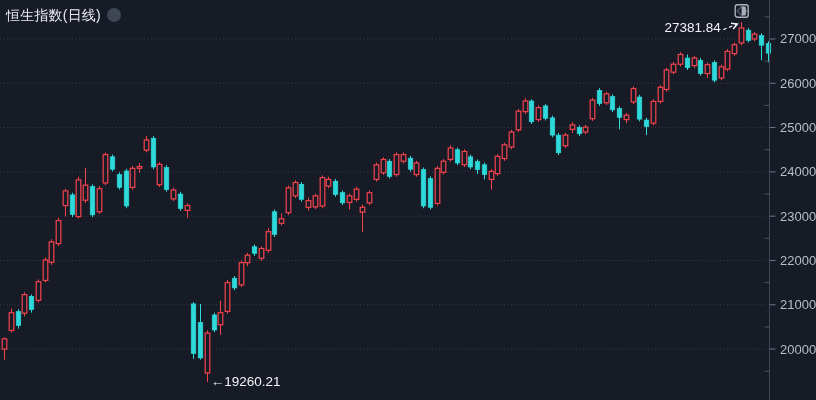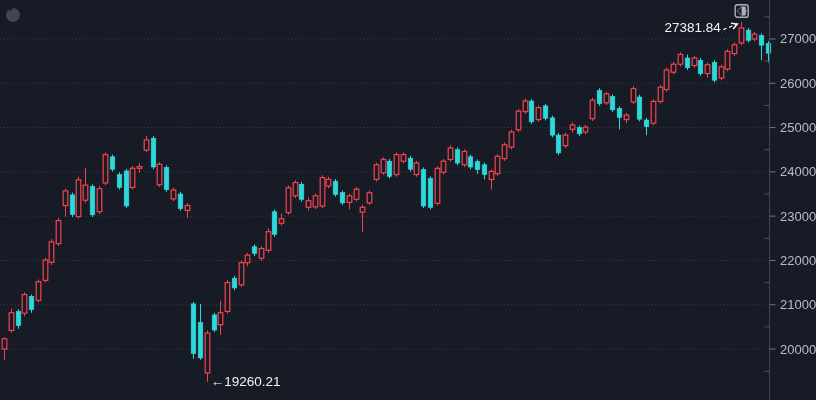--- a/index.html
+++ b/index.html
@@ -298,20 +298,21 @@
       <defs>
         <marker id="arrhead" orient="auto" markerWidth="9" markerHeight="9" refX="5.2" refY="3">
           <path d="M0.5,0.5 L5.2,3 L0.5,5.5" fill="none" stroke="#f2f4f8" stroke-width="1.2"></path>
         </marker>
       </defs>
       <line x1="723.34" y1="29.566888150609074" x2="737.34" y2="24.066888150609074" stroke="#f2f4f8" stroke-width="1.2" stroke-dasharray="3.5 2.6" marker-end="url(#arrhead)"></line>
       <text x="210.79999999999998" y="386.32901439645633" fill="#f2f4f8" font-size="13.5px">←19260.21</text>
     </svg>
 
   <div class="header">
+    <span class="title">恒生指数(日线)</span>
     <span class="badge">
       <svg width="8" height="5" viewBox="0 0 8 5">
         <path d="M1 1 L4 4 L7 1" fill="none" stroke="#161a24" stroke-width="1.6" stroke-linecap="round" stroke-linejoin="round"></path>
       </svg>
     </span>
   </div>
 
   <div class="toolbar">
     <span class="icon-btn">
       <svg width="16" height="16" viewBox="0 0 16 16">

